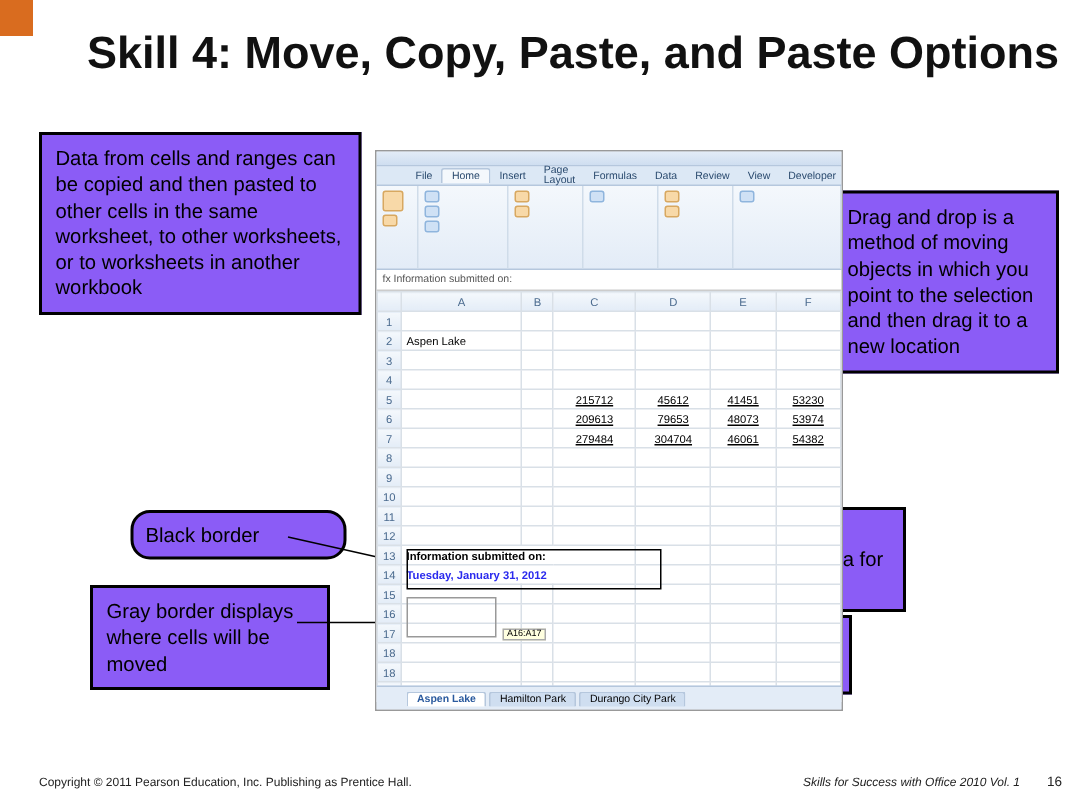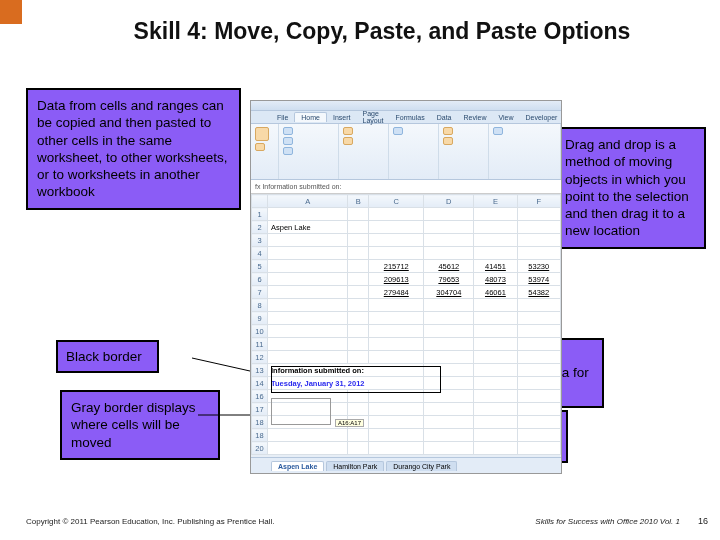--- a/index.html
+++ b/index.html
@@ -15,39 +15,39 @@
     position: absolute;
     left: 0; top: 0;
     width: 22px; height: 24px;
     background: #d96c1f;
   }
   .title {
     position: absolute;
     top: 18px;
     left: 0; right: 0;
     text-align: center;
-    font-size: 23px;
+    font-size: 30px;
     font-weight: bold;
     color: #111;
     line-height: 1.18;
     padding-left: 44px;
   }
   .callout {
     position: absolute;
     border: 2px solid #000;
     background: #8b5cf6;
     padding: 7px 9px;
     font-size: 13.5px;
     line-height: 1.28;
     color: #000;
   }
   .callout .bold { font-weight: bold; }
   .cl-topleft { left: 26px; top: 88px; width: 215px; }
   .cl-topright { left: 554px; top: 127px; width: 152px; border-width:2px; }
-  .cl-blackborder { left: 56px; top: 340px; width: 103px; padding:6px 8px; }
+  .cl-blackborder { left: 87px; top: 340px; width: 144px; padding:6px 8px;border-radius:13px; }
   .cl-grayborder { left: 60px; top: 390px; width: 160px; }
   .cl-clipboard { left: 406px; top: 338px; width: 198px; }
   .cl-screentip { left: 398px; top: 410px; width: 170px; }
   .footer-l {
     position: absolute;
     left: 26px; bottom: 14px;
     font-size: 8px;
     color: #222;
     text-align: right;
   }
@@ -354,20 +354,29 @@
             <td></td>
           </tr>
           <tr class="info-row">
             <th class="row">14</th>
             <td class="val" colspan="3">Tuesday, January 31, 2012</td>
             <td></td>
             <td></td>
             <td></td>
           </tr>
           <tr>
+            <th class="row">15</th>
+            <td></td>
+            <td></td>
+            <td></td>
+            <td></td>
+            <td></td>
+            <td></td>
+          </tr>
+          <tr>
             <th class="row">16</th>
             <td></td>
             <td></td>
             <td></td>
             <td></td>
             <td></td>
             <td></td>
           </tr>
           <tr>
             <th class="row">17</th>

